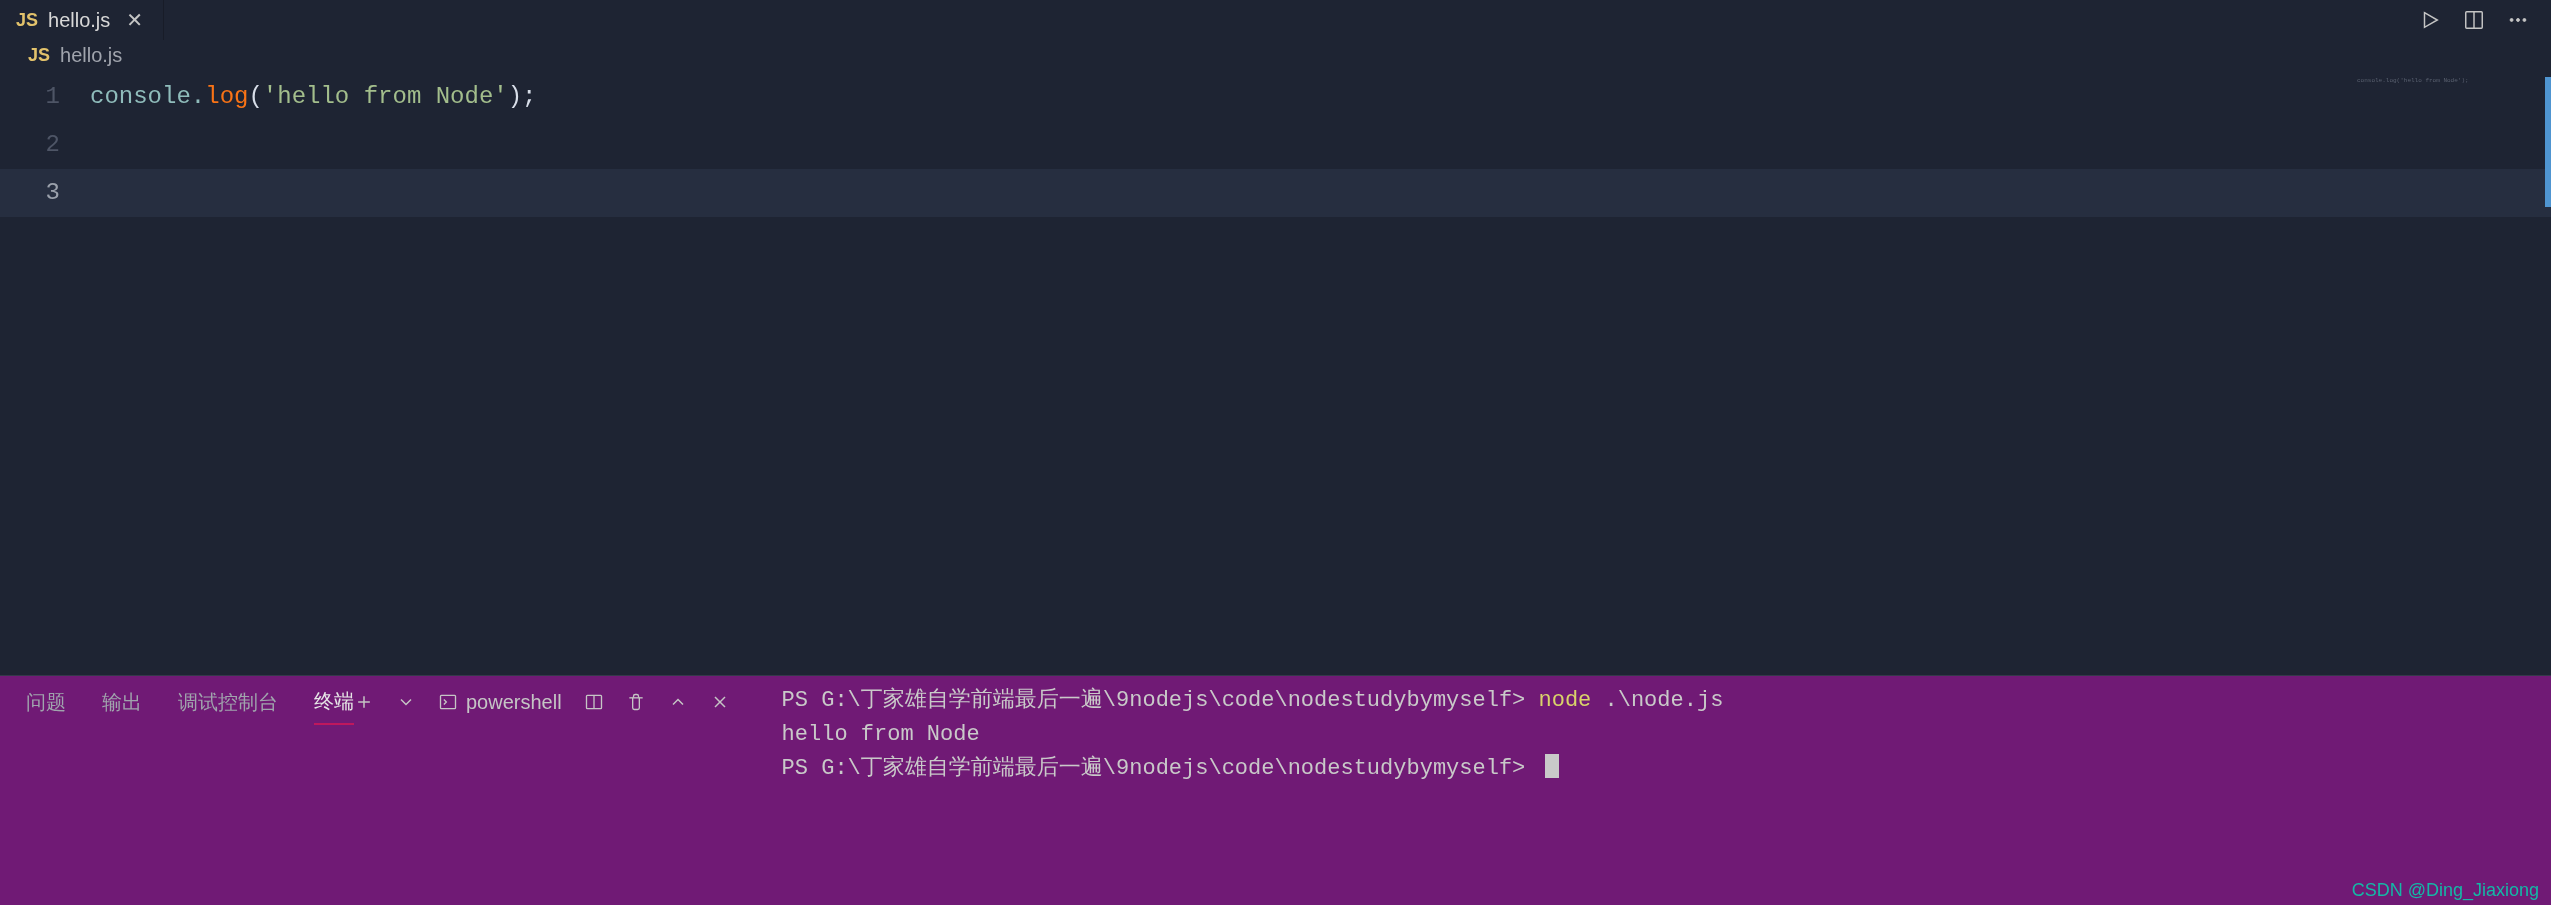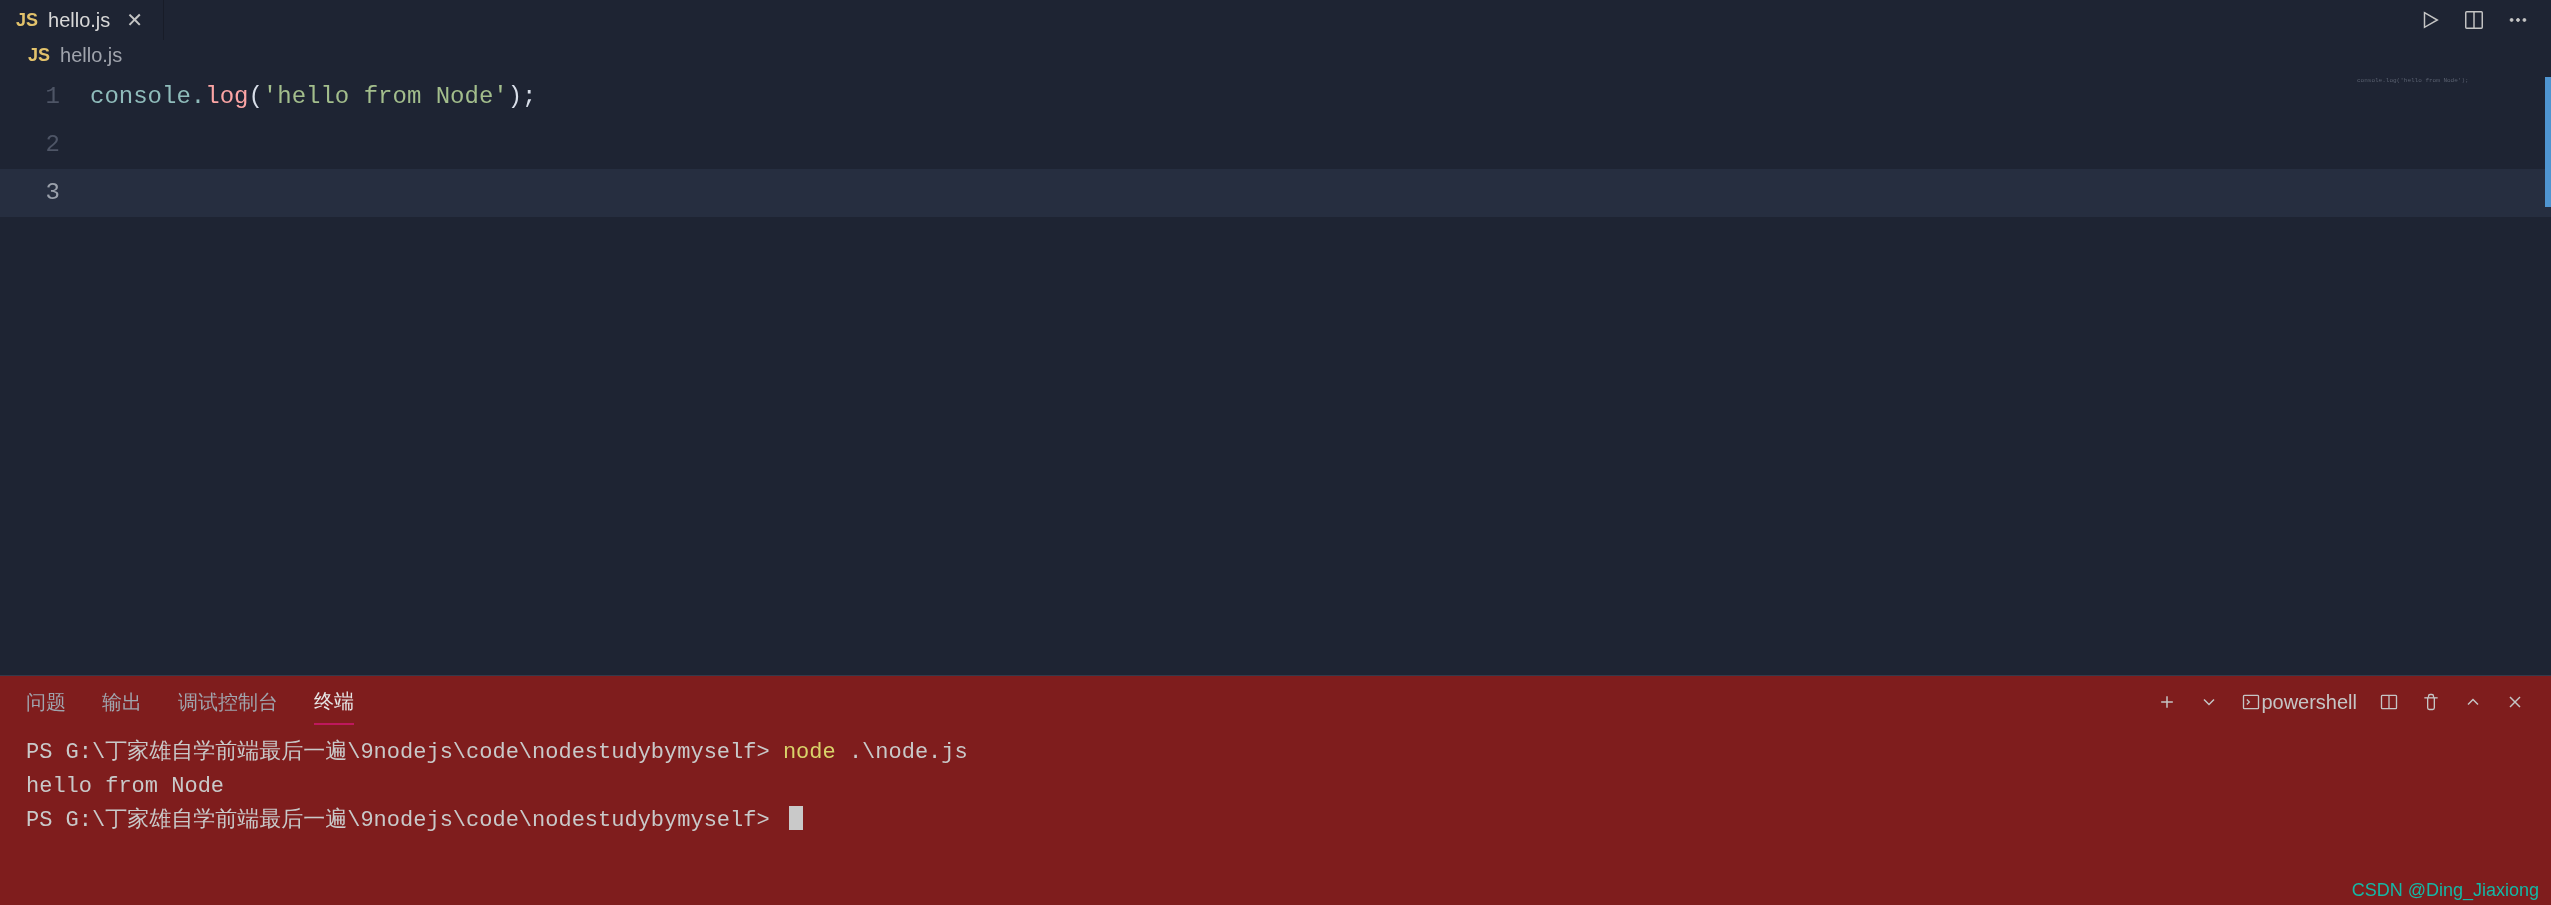--- a/index.html
+++ b/index.html
@@ -25,36 +25,36 @@
 
 .editor { flex: 1 1 auto; position: relative; background: #1e2433; overflow: hidden; }
 .gutter-line { display: flex; align-items: flex-start; }
 .lnum { width: 90px; text-align: right; padding-right: 30px; color: #4e5566; font-size: 24px; line-height: 48px; }
 .code { flex: 1; font-size: 24px; line-height: 48px; white-space: pre; }
 .lnum.cur { color: #9aa0ab; }
 .curline { background: #262e40; }
 
 .tk-obj { color: #8fbcbb; }
 .tk-op { color: #8fbcbb; }
-.tk-fn { color: #fca5a5; }
+.tk-fn { color: #f97316; }
 .tk-punc { color: #d8dee9; }
 .tk-str { color: #a3be8c; }
 
 .minimap { position: absolute; top: 4px; right: 0; width: 200px; height: 100%; }
 .minimap .mm-text { color: #5a6170; font-size: 6px; white-space: pre; padding-left: 6px; }
 .minimap .mm-range { position: absolute; right: 0; top: 0; width: 6px; height: 130px; background: #4f95d1; }
 
 
-.panel { border-top: 1px solid #34394a; background: #7f1d1d; display: flex; flex-direction: column; height: 230px; }
+.panel { border-top: 1px solid #34394a; background: #701a75; display: flex; flex-direction: row; height: 230px; }
 .panel-tabs { display: flex; align-items: center; justify-content: space-between; padding: 0 26px; height: 52px; }
 .ptabs { display: flex; gap: 36px; align-items: center; height: 100%; }
 .ptab { color: #a0a4ad; font-size: 20px; padding: 8px 0; cursor: pointer; }
 .ptab.active { color: #e6e6e6; border-bottom: 2px solid #be185d; }
 .panel-actions { display: flex; align-items: center; gap: 22px; color: #c5c5c5; font-size: 20px; }
-.panel-actions .shell { display: flex; align-items: center; gap: 0; }
+.panel-actions .shell { display: flex; align-items: center; gap: 8px; }
 .panel-actions svg { width: 20px; height: 20px; stroke: #c5c5c5; fill: none; }
 
 .terminal { flex: 1; padding: 8px 26px; font-size: 22px; line-height: 34px; }
 .term-line { white-space: pre; }
 .term-prompt { color: #c9c9c9; }
 .term-cmd { color: #d9d36a; margin-top: 47px; }
 .term-arg { color: #c9c9c9; }
 .term-out { color: #c9c9c9; }
 .term-cursor { display: inline-block; width: 14px; height: 24px; background: #c9c9c9; vertical-align: -4px; margin-left: 6px; }
 

